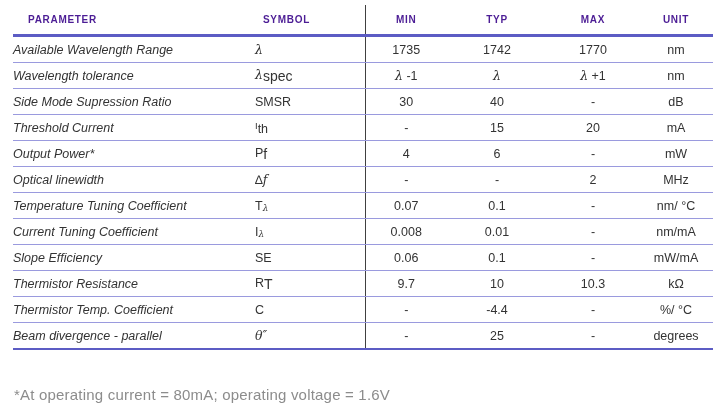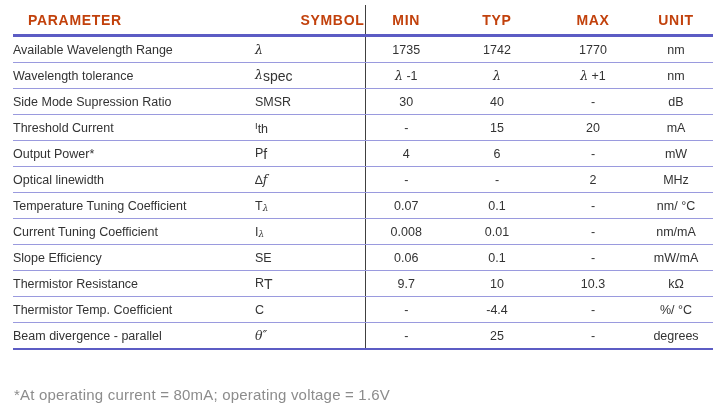--- a/index.html
+++ b/index.html
@@ -25,47 +25,47 @@
   }
   .spec-table col.c1 { width: 242px; }
   .spec-table col.c2 { width: 110px; }
   .spec-table col.c3 { width: 82px; }
   .spec-table col.c4 { width: 100px; }
   .spec-table col.c5 { width: 92px; }
   .spec-table col.c6 { width: 74px; }
 
   .spec-table thead th {
     height: 29px;
-    font-size: 14px;
+    font-size: 10px;
     font-weight: bold;
     letter-spacing: 0.7px;
-    color: #c2410c;
+    color: #4c1d95;
     border-bottom: 3px solid #5c5cc4;
     padding: 0;
     vertical-align: middle;
     white-space: nowrap;
   }
   .spec-table th.h-param  { text-align: left; padding-left: 15px; }
-  .spec-table th.h-symbol { text-align: right; padding-left: 8px; margin-top: 17px; }
+  .spec-table th.h-symbol { text-align: left; padding-left: 8px; margin-top: 17px; }
   .spec-table th.h-min,
   .spec-table th.h-typ,
   .spec-table th.h-max,
   .spec-table th.h-unit   { text-align: center; }
 
   .spec-table tbody td {
     height: 25px;
     border-bottom: 1px solid #9a9ade;
     padding: 0;
     vertical-align: middle;
     font-size: 12.5px;
     white-space: nowrap;
   }
   .spec-table tbody tr:last-child td { border-bottom: 2px solid #5c5cc4; }
 
-  td.c-param  { text-align: left; padding-left: 15px; font-size: 13px; }
+  td.c-param  { text-align: left; padding-left: 15px; font-size: 13px; font-style: italic; }
   td.c-symbol { text-align: left; padding-left: 8px; font-size: 13px; }
   td.c-min, td.c-typ, td.c-max, td.c-unit { text-align: center; }
 
   
   th.h-min, td.c-min { border-left: 1px solid #404040; }
 
   
   .seg-n {}
   .seg-italic {
     font-family: "DejaVu Serif", serif;

